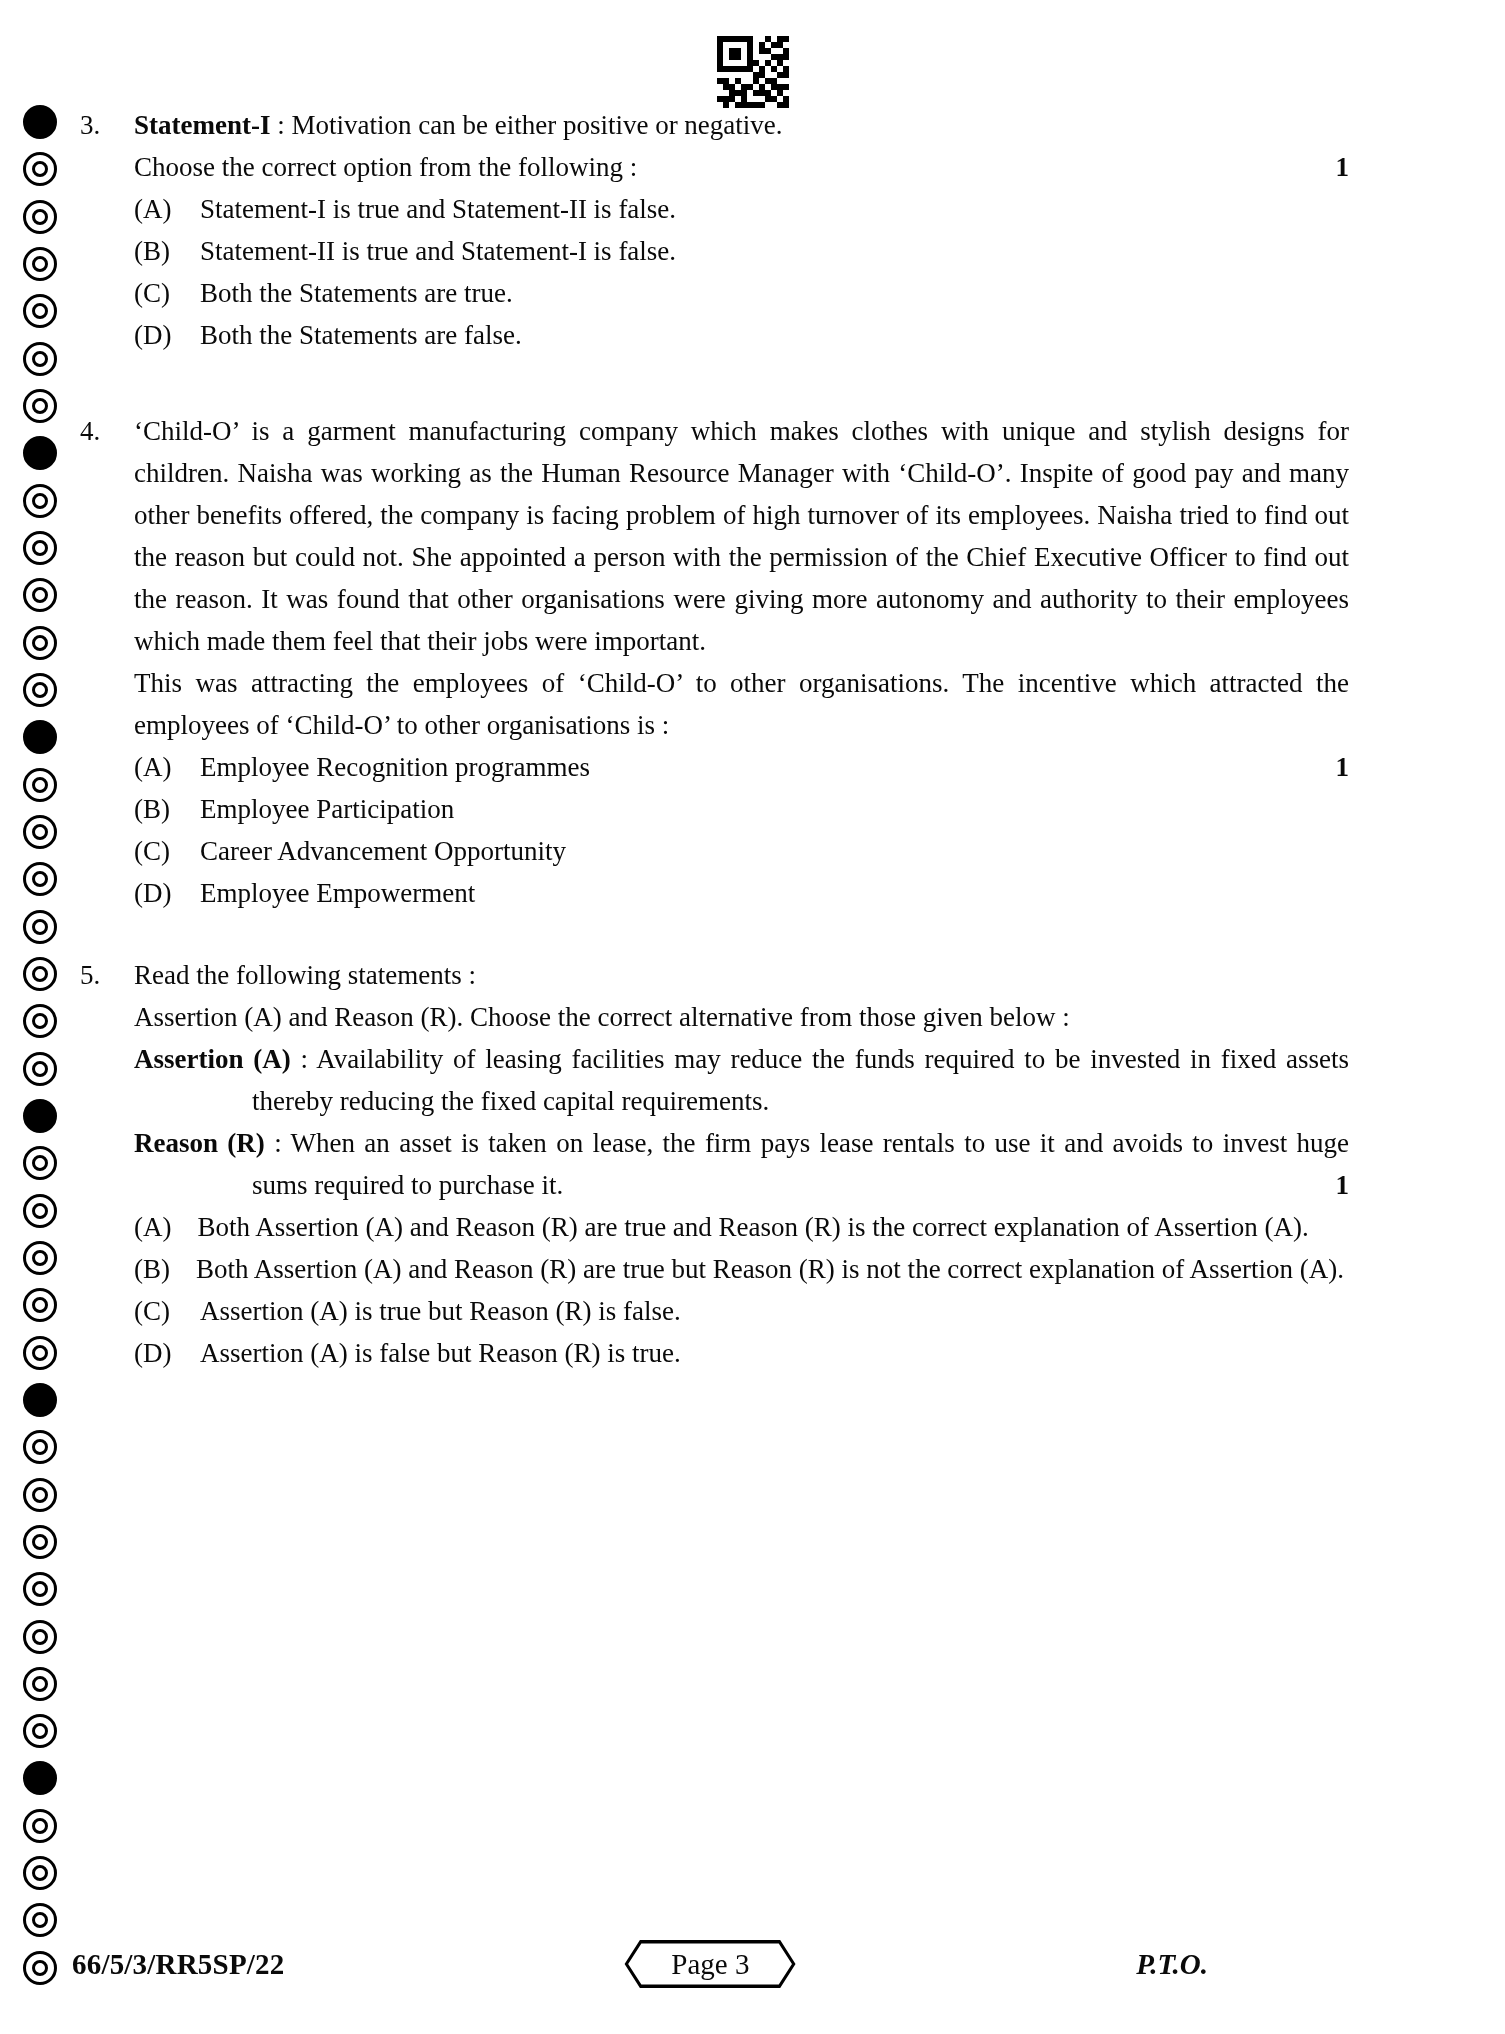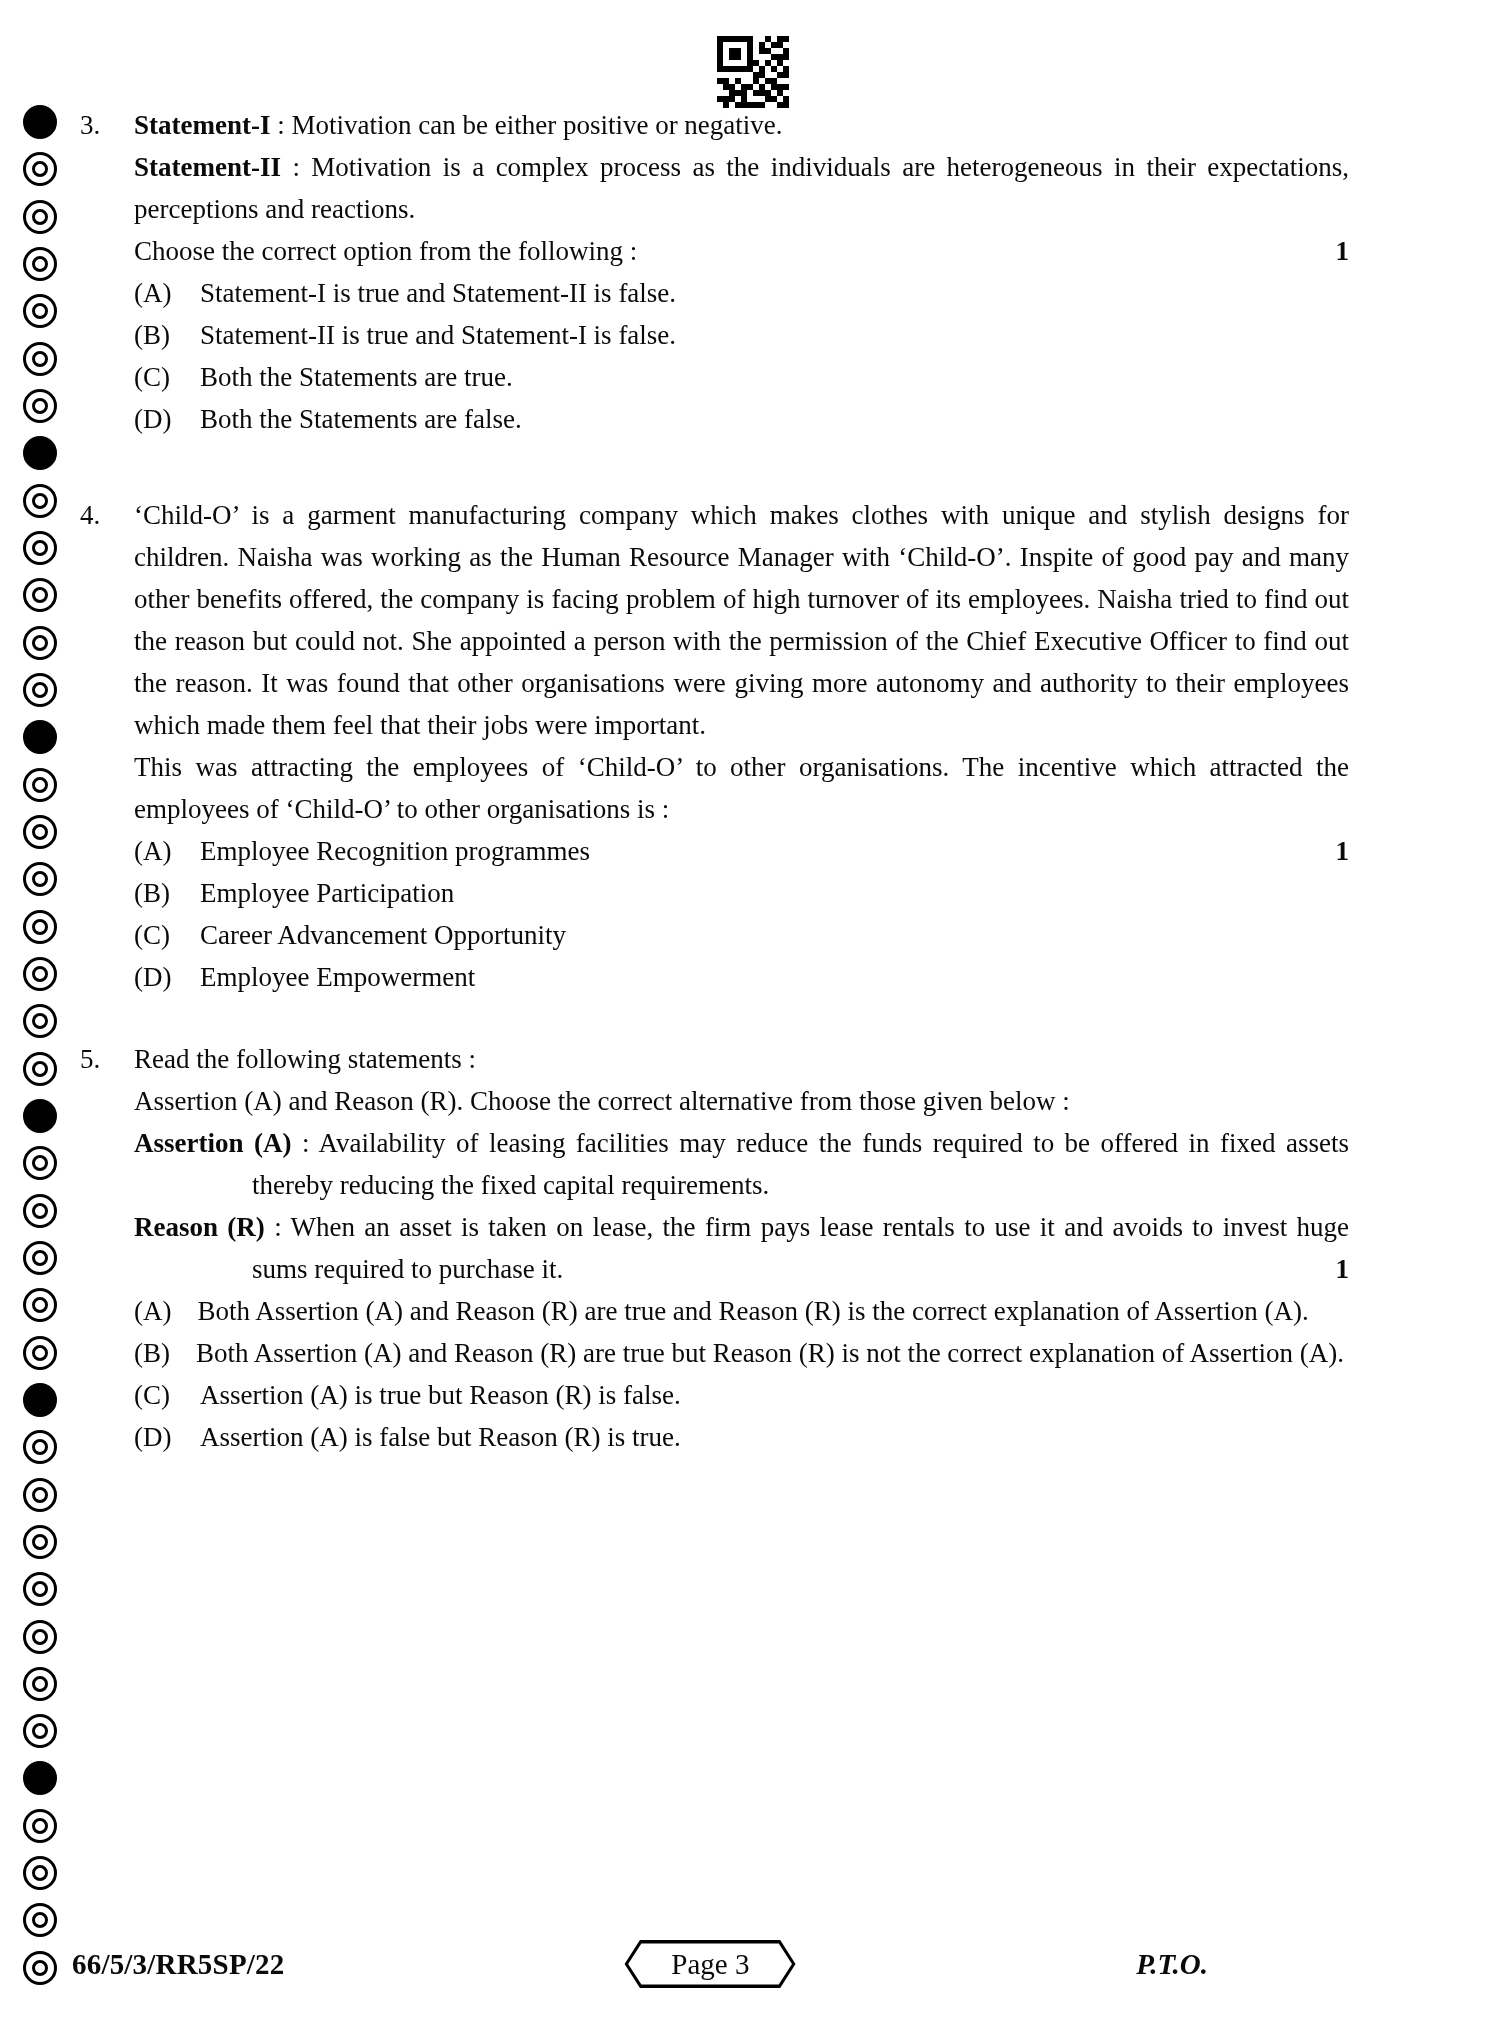--- a/index.html
+++ b/index.html
@@ -377,21 +377,20 @@
         <i class="on"></i>
       </div>
   </div>
 
   <div class="content">
 
     <div class="qrow">
       <div class="qnum">3.</div>
       <div class="qbody">
         <p class="line nojust"><span class="b">Statement-I</span><span> : Motivation can be either positive or negative.</span></p>
-        <p class="line"><span class="b">Statement-II</span><span> : Motivation is a complex process as the individuals are heterogeneous in their expectations, perceptions and reactions.</span></p>
         <div style="position:relative;">
           <div class="marks">1</div>
           <p class="line nojust">Choose the correct option from the following :</p>
         </div>
 
         <div class="opt">
           <span class="lab">(A)</span>
           <span class="txt">Statement-I is true and Statement-II is false.</span>
         </div>
         <div class="opt">
@@ -440,21 +439,21 @@
     </div>
 
     <div class="gap-md"></div>
 
     <div class="qrow">
       <div class="qnum">5.</div>
       <div class="qbody">
         <p class="line nojust">Read the following statements :</p>
         <p class="line">Assertion (A) and Reason (R). Choose the correct alternative from those given below :</p>
 
-        <p class="hang"><span class="b">Assertion (A)</span><span> : Availability of leasing facilities may reduce the funds required to be offered in fixed assets thereby reducing the fixed capital requirements.</span></p>
+        <p class="hang"><span class="b">Assertion (A)</span><span> : Availability of leasing facilities may reduce the funds required to be invested in fixed assets thereby reducing the fixed capital requirements.</span></p>
 
         <div style="position:relative;">
           <div class="marks" style="top:42px;">1</div>
           <p class="hang"><span class="b">Reason (R)</span><span> : When an asset is taken on lease, the firm pays lease rentals to use it and avoids to invest huge sums required to purchase it.</span></p>
         </div>
 
         <p class="hang2"><span>(A)</span><span style="display:inline-block;width:26px;"></span><span>Both Assertion (A) and Reason (R) are true and Reason (R) is the correct explanation of Assertion (A).</span></p>
         <p class="hang2"><span>(B)</span><span style="display:inline-block;width:26px;"></span><span>Both Assertion (A) and Reason (R) are true but Reason (R) is not the correct explanation of Assertion (A).</span></p>
         <div class="opt">
           <span class="lab">(C)</span>

